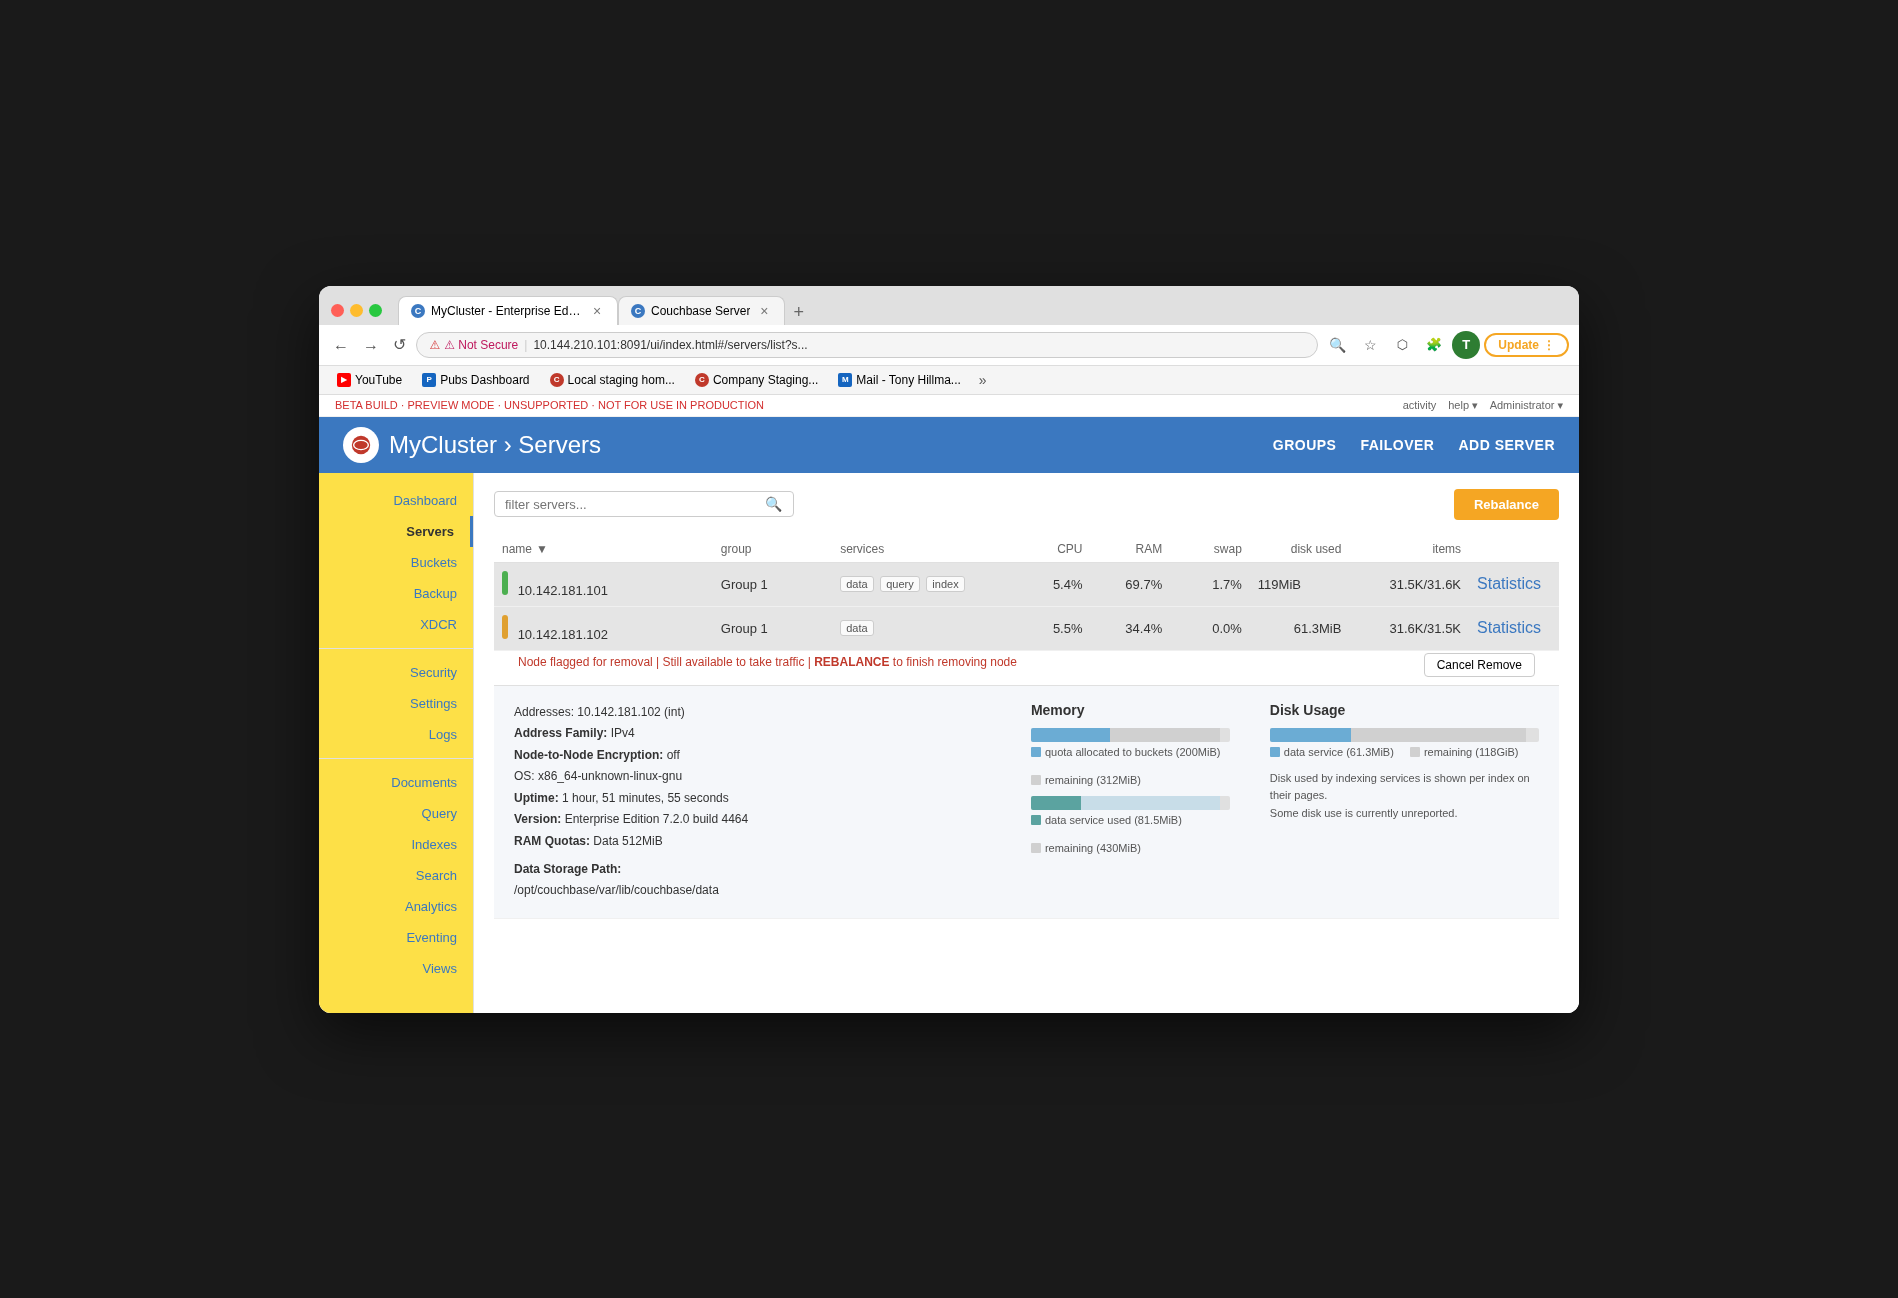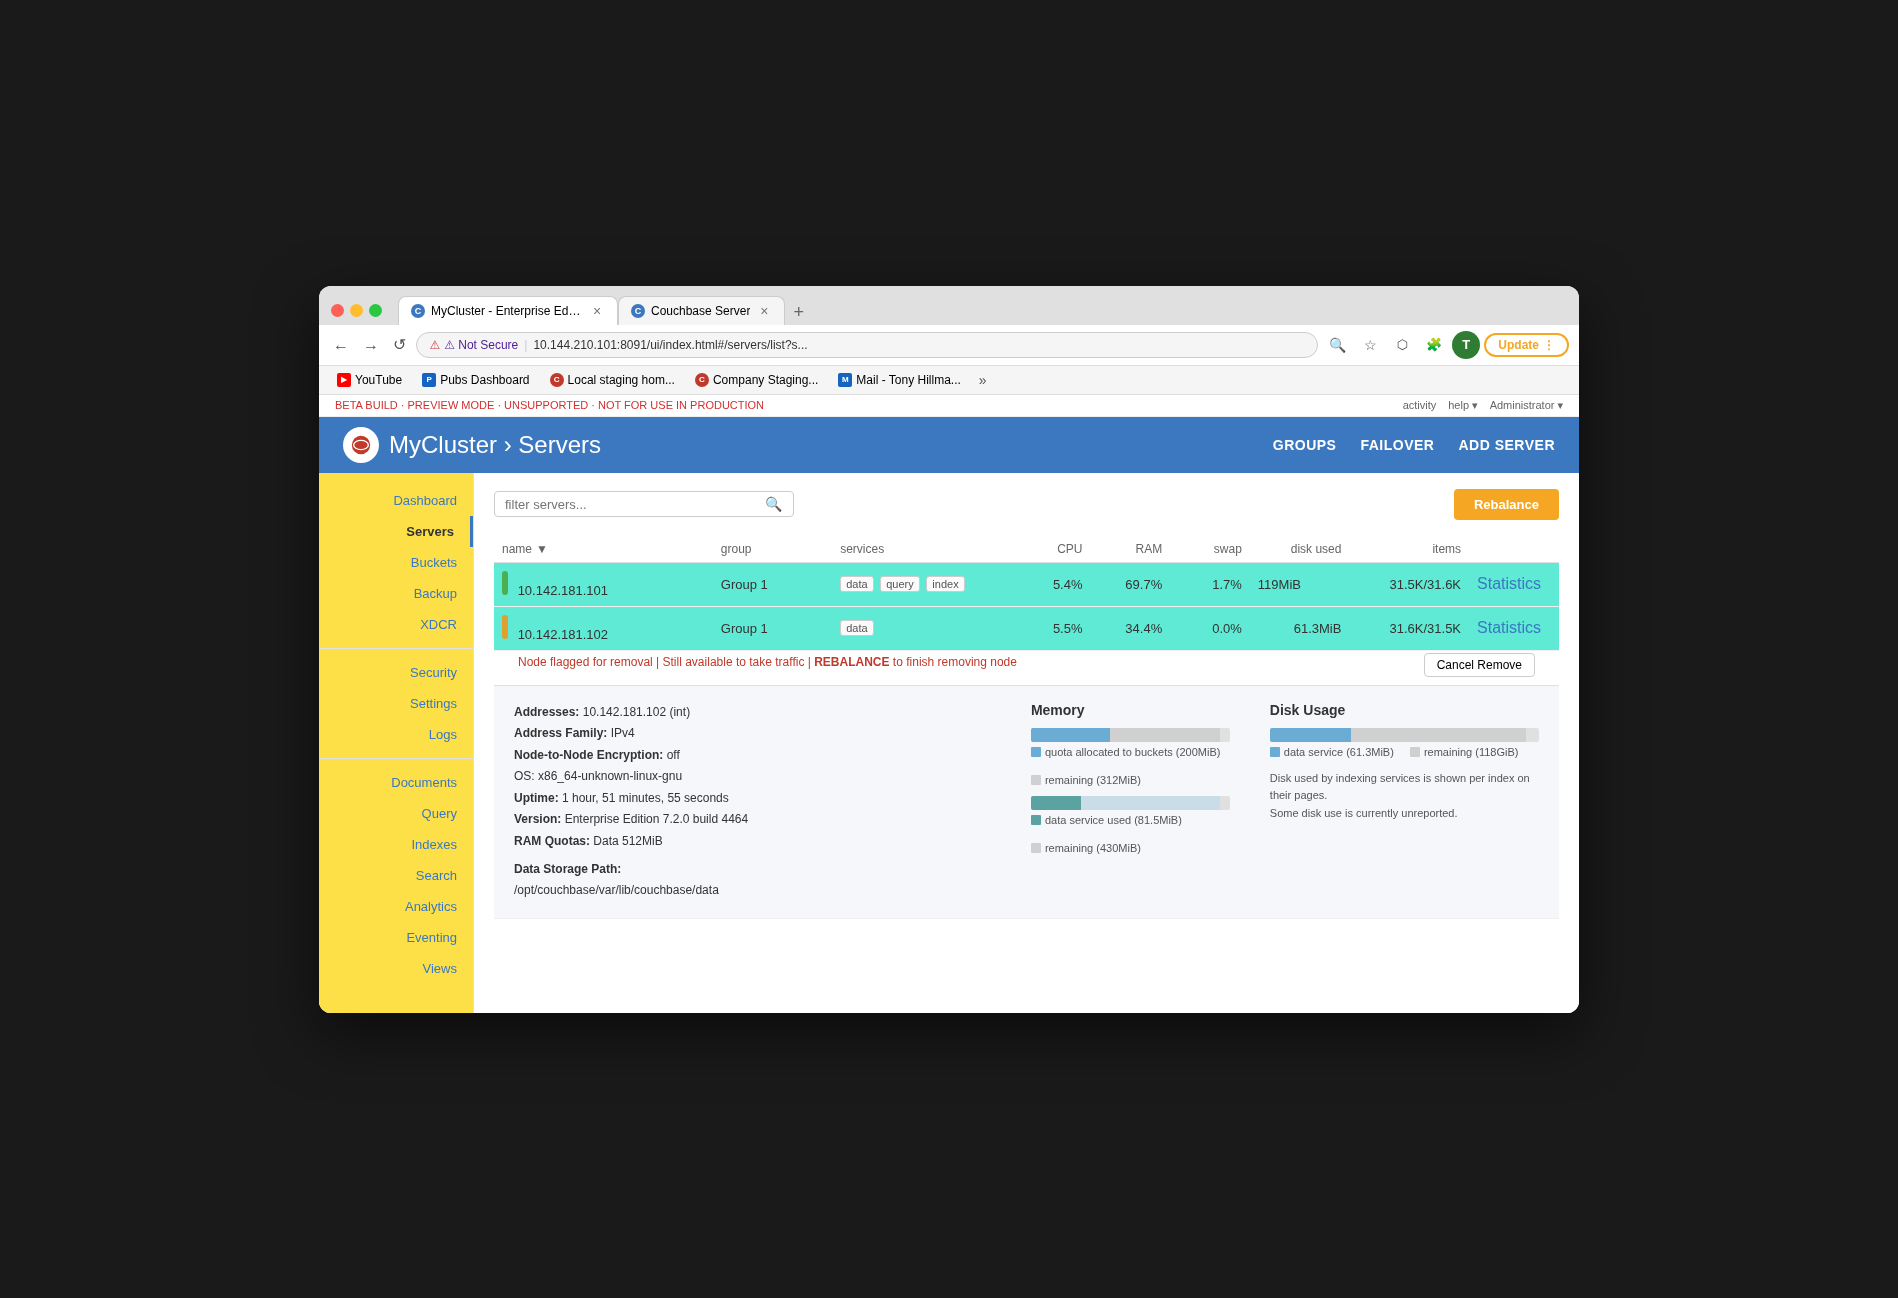--- a/index.html
+++ b/index.html
@@ -246,21 +246,21 @@
       border-bottom: 1px solid #e0e0e0;
     }
     .th-name { display: flex; align-items: center; gap: 4px; cursor: pointer; }
     .server-table td {
       padding: 8px 8px;
       border-bottom: 1px solid #f0f0f0;
       font-size: 13px;
       color: #333;
       vertical-align: middle;
     }
-    .server-row { background: #5eead4; }
+    .server-row { background: #e5e5e5; }
     .server-indicator {
       display: inline-block;
       width: 6px; height: 24px;
       border-radius: 3px;
       margin-right: 6px;
     }
     .indicator-green { background: #4caf50; }
     .service-badge {
       display: inline-block;
       border: 1px solid #ccc;
@@ -349,21 +349,21 @@
     </div>
   </div>
 
   <div class="nav-bar">
     <button class="nav-btn">←</button>
     <button class="nav-btn">→</button>
     <button class="nav-btn">↺</button>
     <div class="address-bar">
       <span style="color:#d32f2f;font-size:12px;display:flex;align-items:center;gap:4px;">
         <span>⚠</span>
-        <span style="color:#4c1d95;">⚠ Not Secure</span>
+        <span style="color:#be185d;">⚠ Not Secure</span>
       </span>
       <span style="color:#ccc;">|</span>
       <span class="address-text">10.144.210.101:8091/ui/index.html#/servers/list?s...</span>
     </div>
     <div class="nav-actions">
       <div class="nav-icon">🔍</div>
       <div class="nav-icon">☆</div>
       <div class="nav-icon" style="font-size:13px;">⬡</div>
       <div class="nav-icon" style="font-size:13px;">🧩</div>
       <div class="profile-btn">T</div>
@@ -568,21 +568,21 @@
                 <span>Node flagged for removal  |  Still available to take traffic  |  </span>
                 <span class="warning-rebalance" style="cursor:pointer;">REBALANCE</span>
                 <span> to finish removing node</span>
                 <button class="cancel-remove-btn">Cancel Remove</button>
               </td>
             </tr>
 
             <tr class="node-details">
               <td colspan="3" style="padding: 16px 20px; vertical-align: top; background: #f5f7fa;">
                 <div class="node-info">
-              <div><span style="font-weight:700;">Addresses:</span> 10.142.181.102 (int)</div>
+              <div><span style="font-weight:400;">Addresses:</span> 10.142.181.102 (int)</div>
               <div><span style="font-weight:600;">Address Family:</span> IPv4</div>
               <div><span style="font-weight:600;">Node-to-Node Encryption:</span> off</div>
               <div><span style="font-weight:400;">OS:</span> x86_64-unknown-linux-gnu</div>
               <div><span style="font-weight:600;">Uptime:</span> 1 hour, 51 minutes, 55 seconds</div>
               <div><span style="font-weight:600;">Version:</span> Enterprise Edition 7.2.0 build 4464</div>
               <div><span style="font-weight:600;">RAM Quotas:</span> Data 512MiB</div>
               <div style="margin-top:6px;">
                       <div style="font-weight:600;">Data Storage Path:</div>
                       <div>/opt/couchbase/var/lib/couchbase/data</div>
                     </div>

